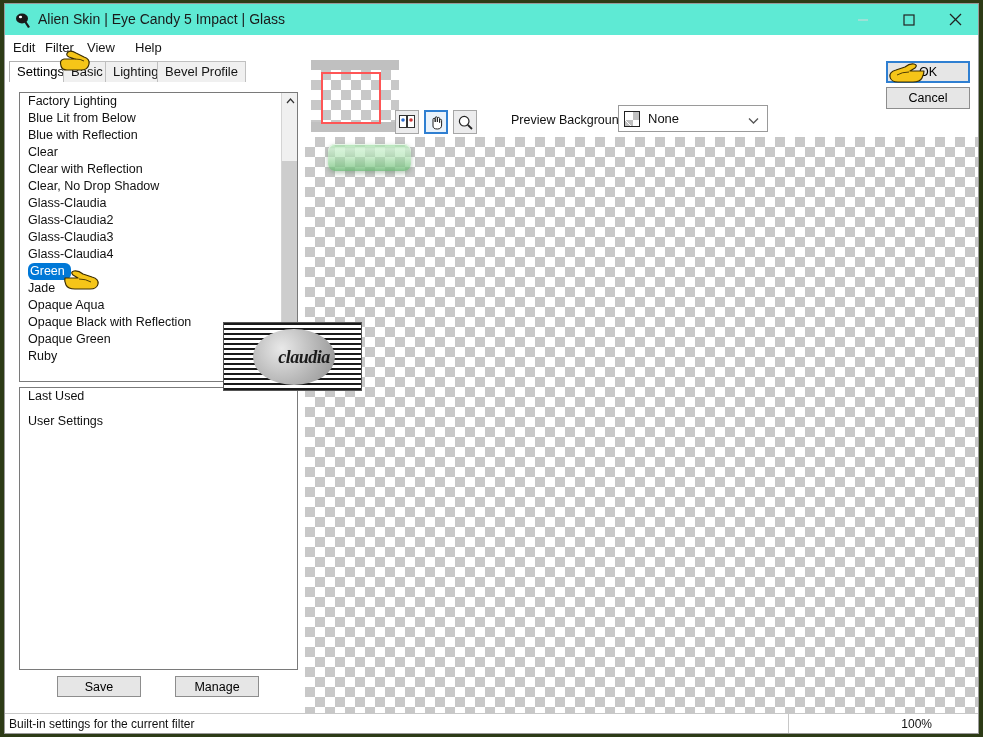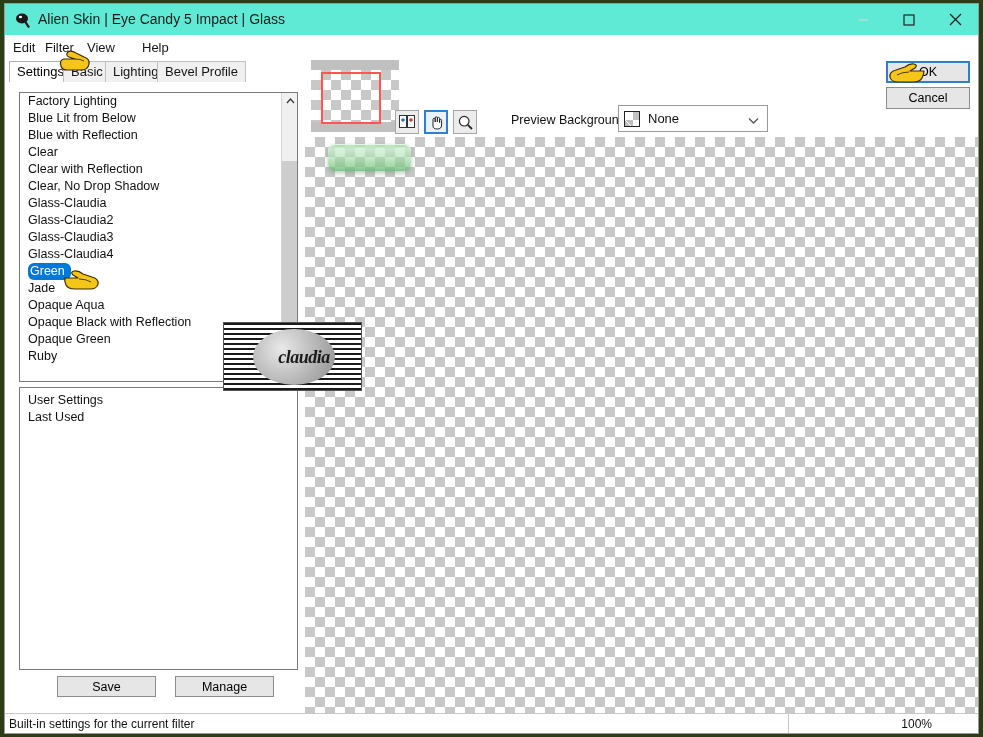--- a/index.html
+++ b/index.html
@@ -135,21 +135,21 @@
     position: absolute; left: 14px; top: 383px;
     width: 279px; height: 283px;
     background: #ffffff;
     border: 1px solid #7a7a7a;
     overflow: hidden;
   }
 
   
   .sbtn {
     position: absolute; top: 672px;
-    width: 99px; height: 21px;
+    width: 84px; height: 21px;
     background: #e6e6e6;
     border: 1px solid #8d8d8d;
     font-family: "Liberation Sans", sans-serif;
     font-size: 12.5px;
     color: #000;
     cursor: default;
   }
   #btn-save { left: 52px; }
   #btn-manage { left: 170px; }
 
@@ -348,21 +348,21 @@
         <line x1="1" y1="1" x2="12" y2="12" stroke="#222" stroke-width="1.2"></line>
         <line x1="12" y1="1" x2="1" y2="12" stroke="#222" stroke-width="1.2"></line>
       </svg>
     </button>
   </div>
 
   <div id="menubar">
     <span class="menu-item lbl" style="left:4px">Edit</span>
     <span class="menu-item lbl" style="left:36px">Filter</span>
     <span class="menu-item lbl" style="left:78px">View</span>
-    <span class="menu-item lbl" style="left:133px">Help</span>
+    <span class="menu-item lbl" style="left:126px">Help</span>
   </div>
 
   <div id="tabstrip">
     <div class="tab active lbl" style="left:4px">Settings</div>
     <div class="tab lbl" style="left:58px">Basic</div>
     <div class="tab lbl" style="left:100px">Lighting</div>
     <div class="tab lbl" style="left:152px">Bevel Profile</div>
   </div>
 
   <div id="settings-list">
@@ -389,22 +389,22 @@
       <div id="list-scroll-up">
         <svg width="9" height="6" viewBox="0 0 9 6">
           <polyline points="1,5 4.5,1 8,5" fill="none" stroke="#333" stroke-width="1.2"></polyline>
         </svg>
       </div>
       <div id="list-thumb"></div>
     </div>
   </div>
 
   <div id="user-list">
+    <div class="list-row lbl" style="height:21px;line-height:17px">Last Used</div>
     <div class="list-row lbl" style="padding-top:4px;height:21px;line-height:17px">User Settings</div>
-    <div class="list-row lbl" style="height:21px;line-height:17px">Last Used</div>
   </div>
 
   <button class="sbtn" id="btn-save">Save</button>
   <button class="sbtn" id="btn-manage">Manage</button>
 
   <div id="navigator">
     <div id="nav-checks"></div>
     <div id="nav-viewport"></div>
   </div>
 

